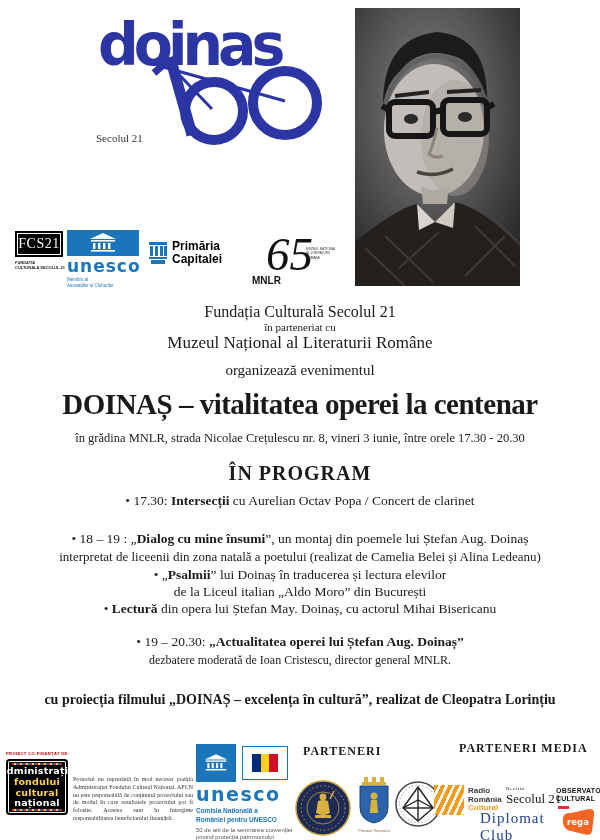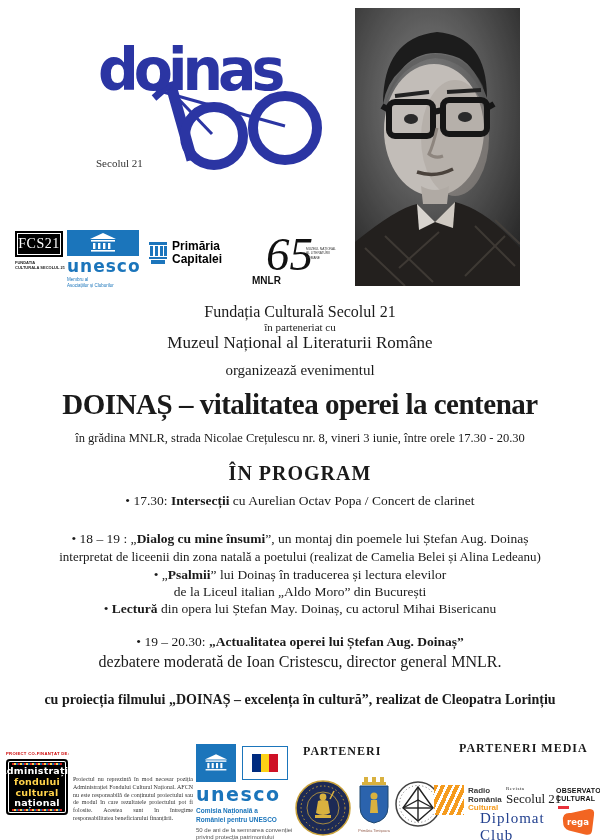--- a/index.html
+++ b/index.html
@@ -20,21 +20,21 @@
   .uncap{font-size:4.5px;color:#1b75bb;line-height:1.4;font-family:"Liberation Sans",sans-serif;}
   .primtxt{color:#000000;font-family:"Liberation Sans",sans-serif;font-weight:bold;font-size:12px;line-height:1.05;}
   .n65{font-style:italic;font-size:47px;line-height:0.9;color:#111;}
   .mnlr{font-family:"Liberation Sans",sans-serif;font-weight:bold;font-size:10px;color:#111;}
   .mnlrcap{font-size:3.2px;color:#333;line-height:1.4;width:30px;font-family:"Liberation Sans",sans-serif;}
   
   .t16{font-size:16px;} .t11{font-size:11px;} .t17{font-size:17px;} .t15{font-size:15px;}
   .title{font-size:29px;font-weight:bold;letter-spacing:-0.5px;}
   .venue{font-size:12.5px;}
   .prghead{font-size:20px;font-weight:bold;letter-spacing:1px;}
-  .pl{font-size:13.5px;} .pl2{font-size:13px;} .pls{font-size:16px;}
+  .pl{font-size:13.5px;} .pl2{font-size:13px;} .pls{font-size:12px;}
   .closing{font-size:14px;font-weight:bold;}
   
   .cofin{font-size:4.2px;color:#c00;font-weight:bold;font-family:"Liberation Sans",sans-serif;letter-spacing:0.3px;}
   .afcn{width:62px;height:56px;background:#000;border-radius:4px;box-shadow:inset 0 0 0 2px #000,inset 0 0 0 3px #fff;
         display:flex;flex-direction:column;align-items:center;justify-content:center;gap:1px;}
   .afcn .w{font-family:"DejaVu Sans",sans-serif;font-weight:bold;color:#fff;font-size:9.5px;line-height:1.05;letter-spacing:0.2px;}
   .afcn .w.y{color:#ffd24a;} 
   .dotrow{width:50px;height:2px;background:repeating-linear-gradient(90deg,#d22 0 2px,#ffd24a 2px 4px,#16a 4px 6px);}
   .disc{font-size:6px;color:#333;text-align:justify;line-height:1.3;width:120px;}
   .unbox2{width:40px;height:38px;background:#1b75bb;display:flex;align-items:center;justify-content:center;}
@@ -54,21 +54,21 @@
   .revname{font-size:13px;}
   .obs{font-family:"Liberation Sans",sans-serif;font-weight:bold;font-size:7px;line-height:1.2;color:#111;letter-spacing:0.2px;}
   .reddash{display:inline-block;width:11px;height:2.5px;background:#e8303a;margin-left:2px;vertical-align:1px;}
   .diplomat{font-size:15px;color:#23418f;letter-spacing:1px;}
 </style>
 </head>
 <body>
 
 <div id="page">
 
-  <div class="abs" style="left:92px;top:38px;width:250px;height:140px;text-align:center;">
+  <div class="abs" style="left:92px;top:13px;width:250px;height:140px;text-align:center;">
     <svg class="abs" style="left:0;top:30px;" width="250" height="110" viewBox="0 0 250 110">
       <g stroke="#2b35a3" fill="none">
         <line x1="64" y1="22" x2="193" y2="58" stroke-width="3"></line>
         <line x1="120" y1="66" x2="74" y2="18" stroke-width="3"></line>
         <line x1="78" y1="14" x2="100" y2="92" stroke-width="11"></line>
         <line x1="78" y1="16" x2="62" y2="30" stroke-width="7"></line>
         <circle cx="122" cy="68" r="29" stroke-width="10"></circle>
         <circle cx="193" cy="60" r="32" stroke-width="10"></circle>
       </g>
     </svg>

